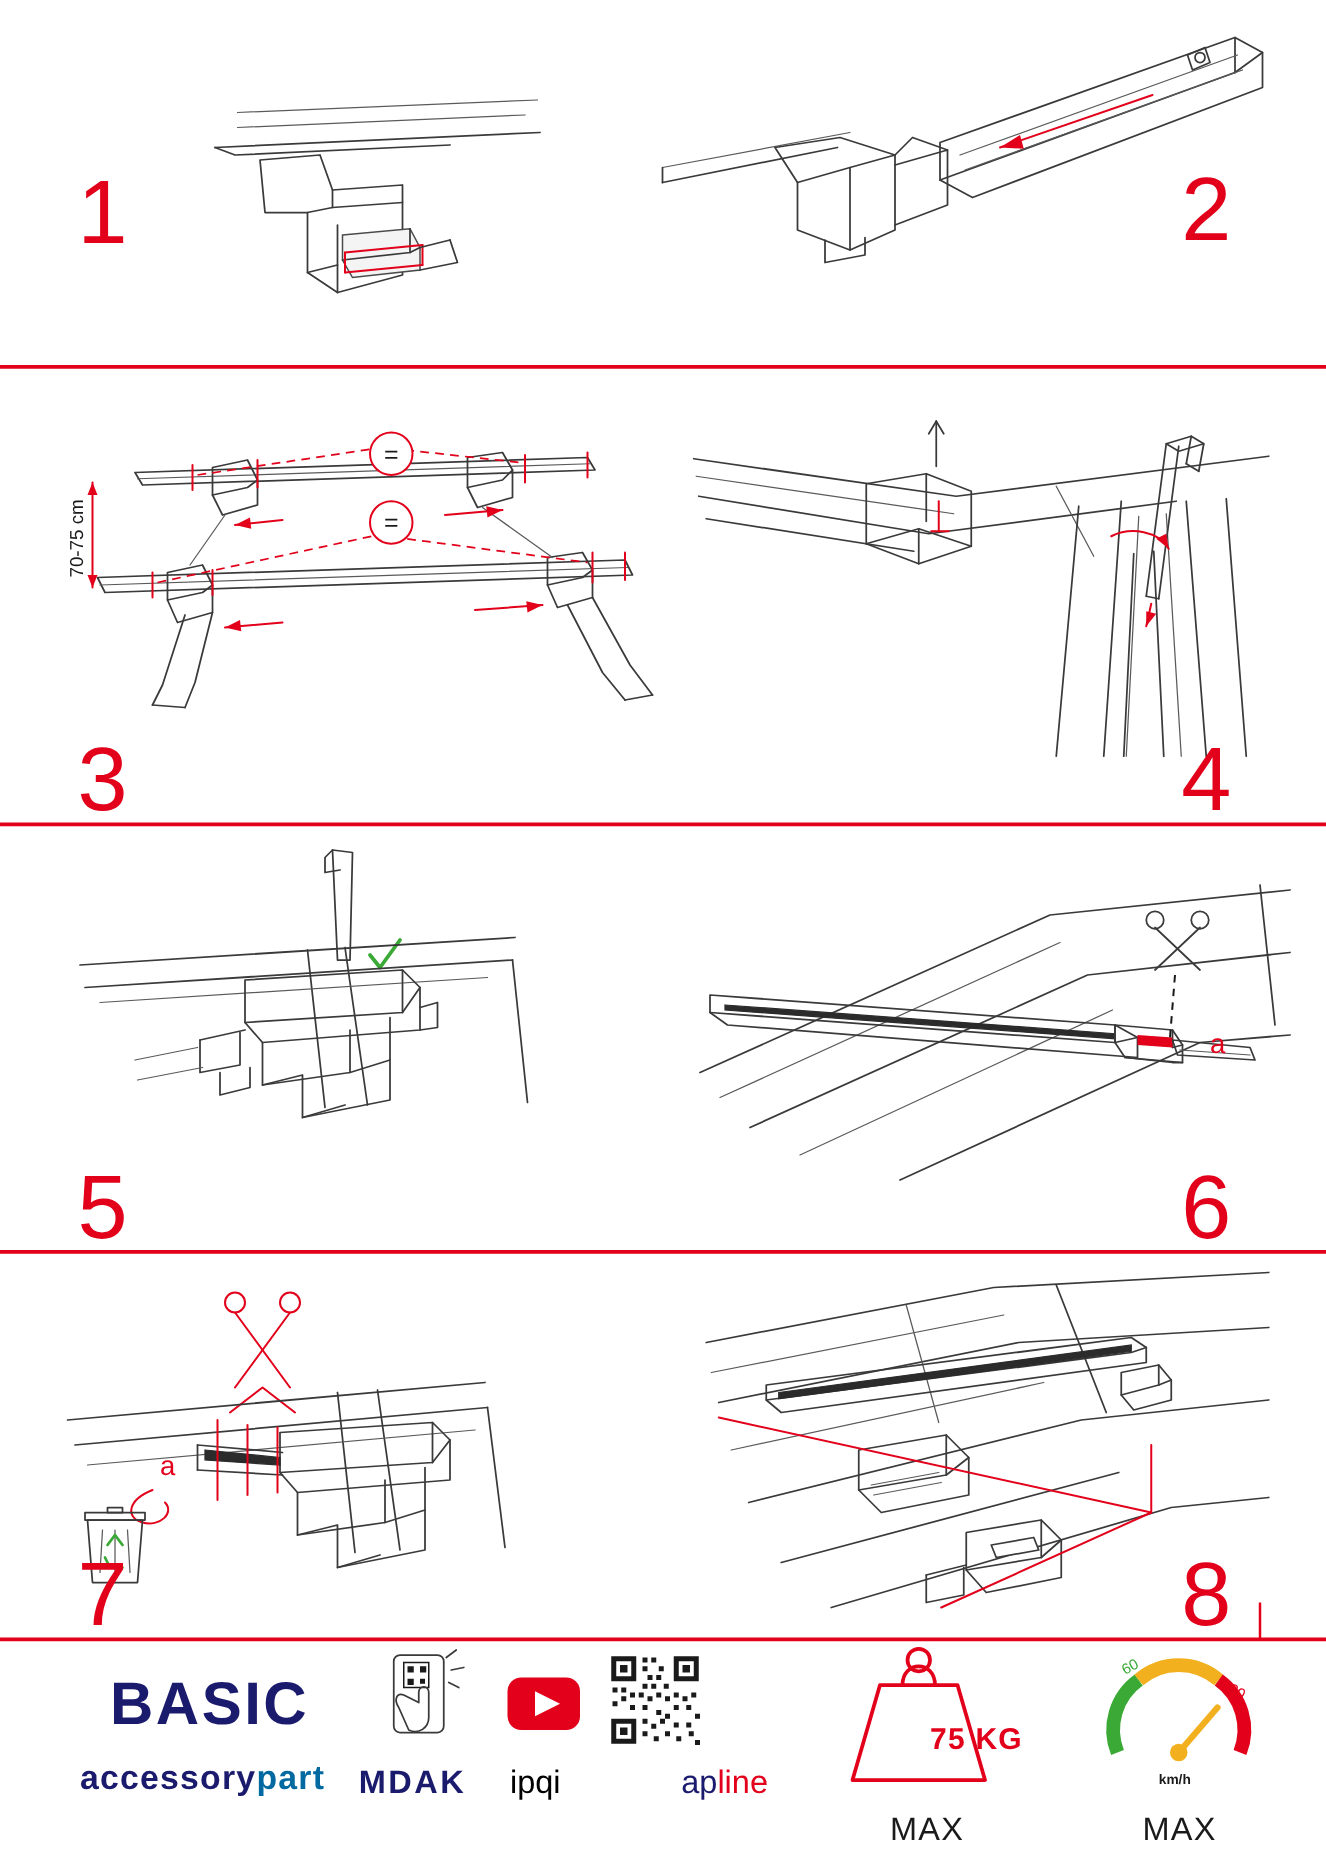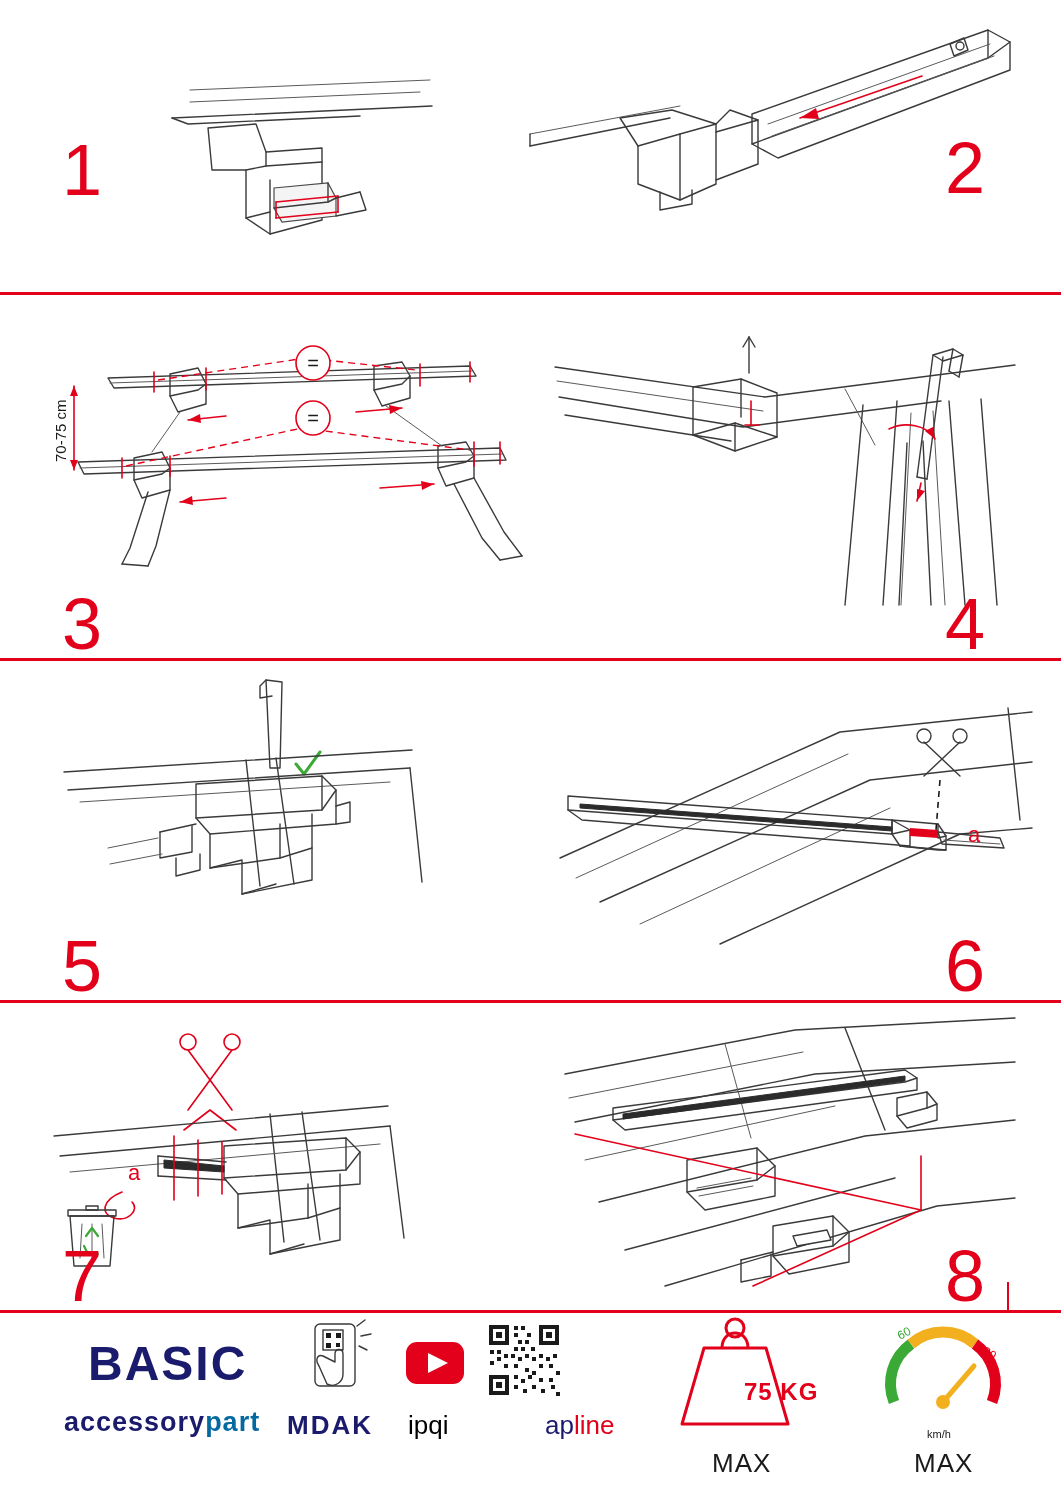--- a/index.html
+++ b/index.html
@@ -483,18 +483,18 @@
             <path d="M84 33 L79 41"></path>
             <path d="M99 46 L91 51"></path>
             <path d="M106 64 L97 61"></path>
         </g>
         <path d="M63 86 L94 50" stroke="#f2b01e" stroke-width="5" stroke-linecap="round" fill="none"></path>
         <circle cx="63" cy="86" r="7" fill="#f2b01e"></circle>
         <text x="20" y="24" font-size="12" fill="#3aa935" font-family="Liberation Sans, sans-serif" transform="rotate(-28 20 24)">60</text>
         <text x="96" y="34" font-size="12" fill="#e2001a" font-family="Liberation Sans, sans-serif" transform="rotate(30 96 34)">120</text>
       </svg>
     </div>
-    <div class="kmh" style="left:927px;top:128px;">km/h</div>
+    <div class="kmh" style="left:927px;top:118px;font-weight:bold;">km/h</div>
     <div class="maxlabel" style="left:914px;top:148px;">MAX</div>
 
   </div>
 
 </div>
 
 </body></html>

